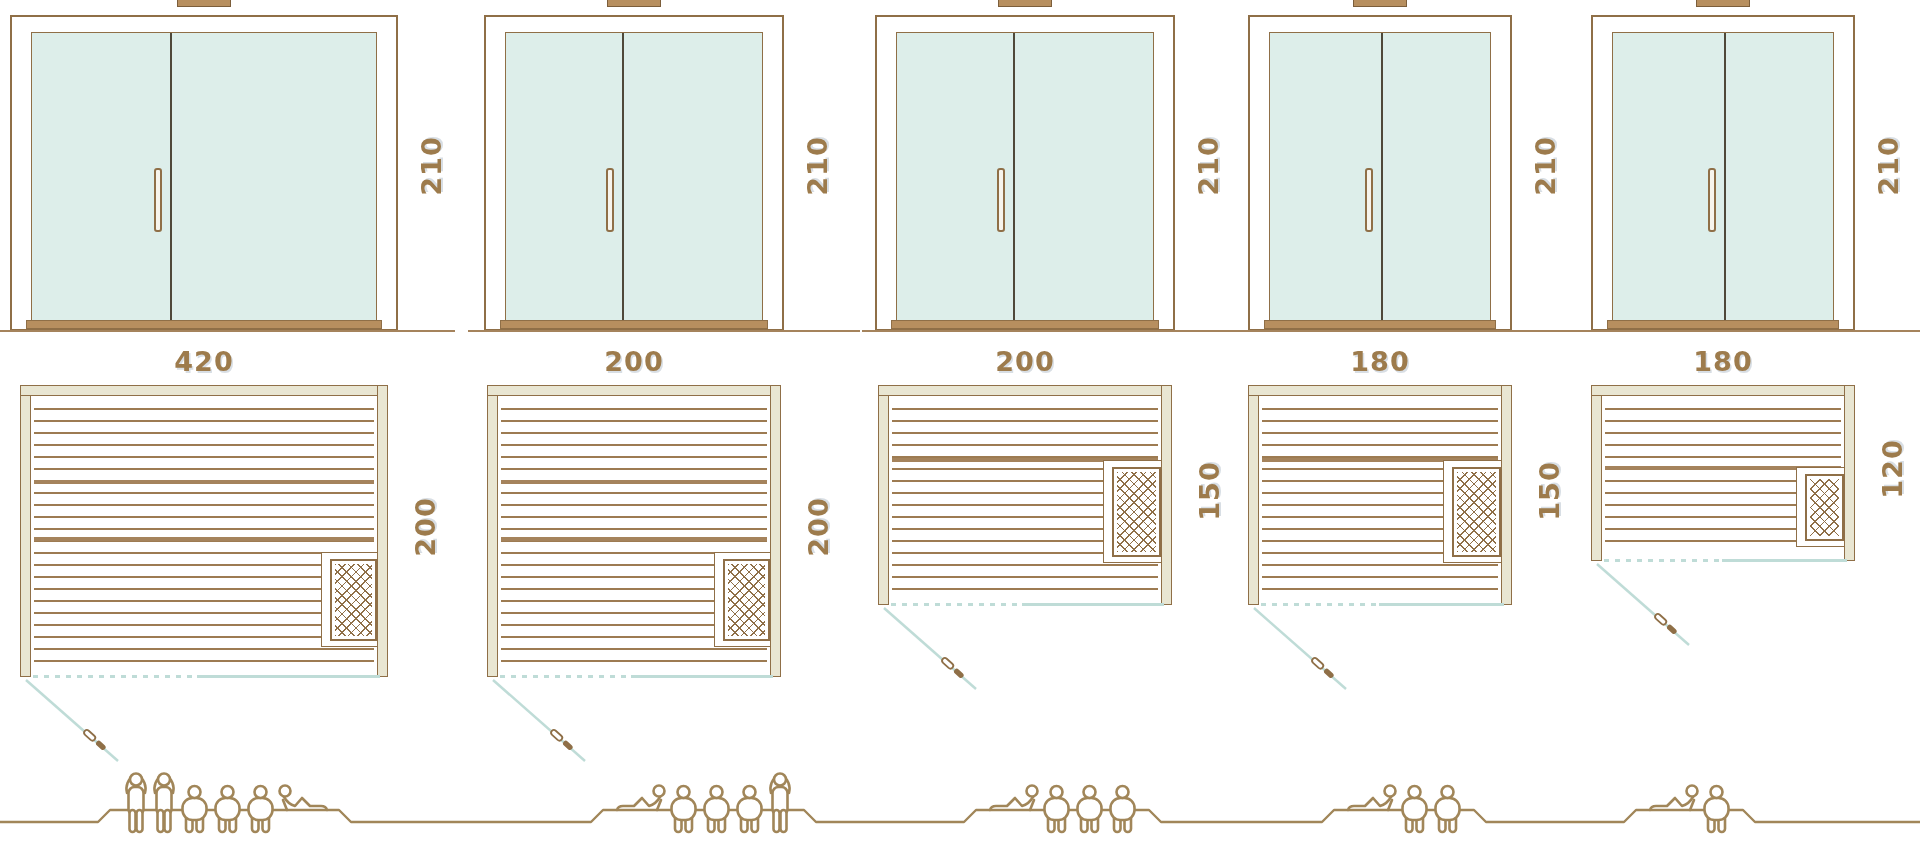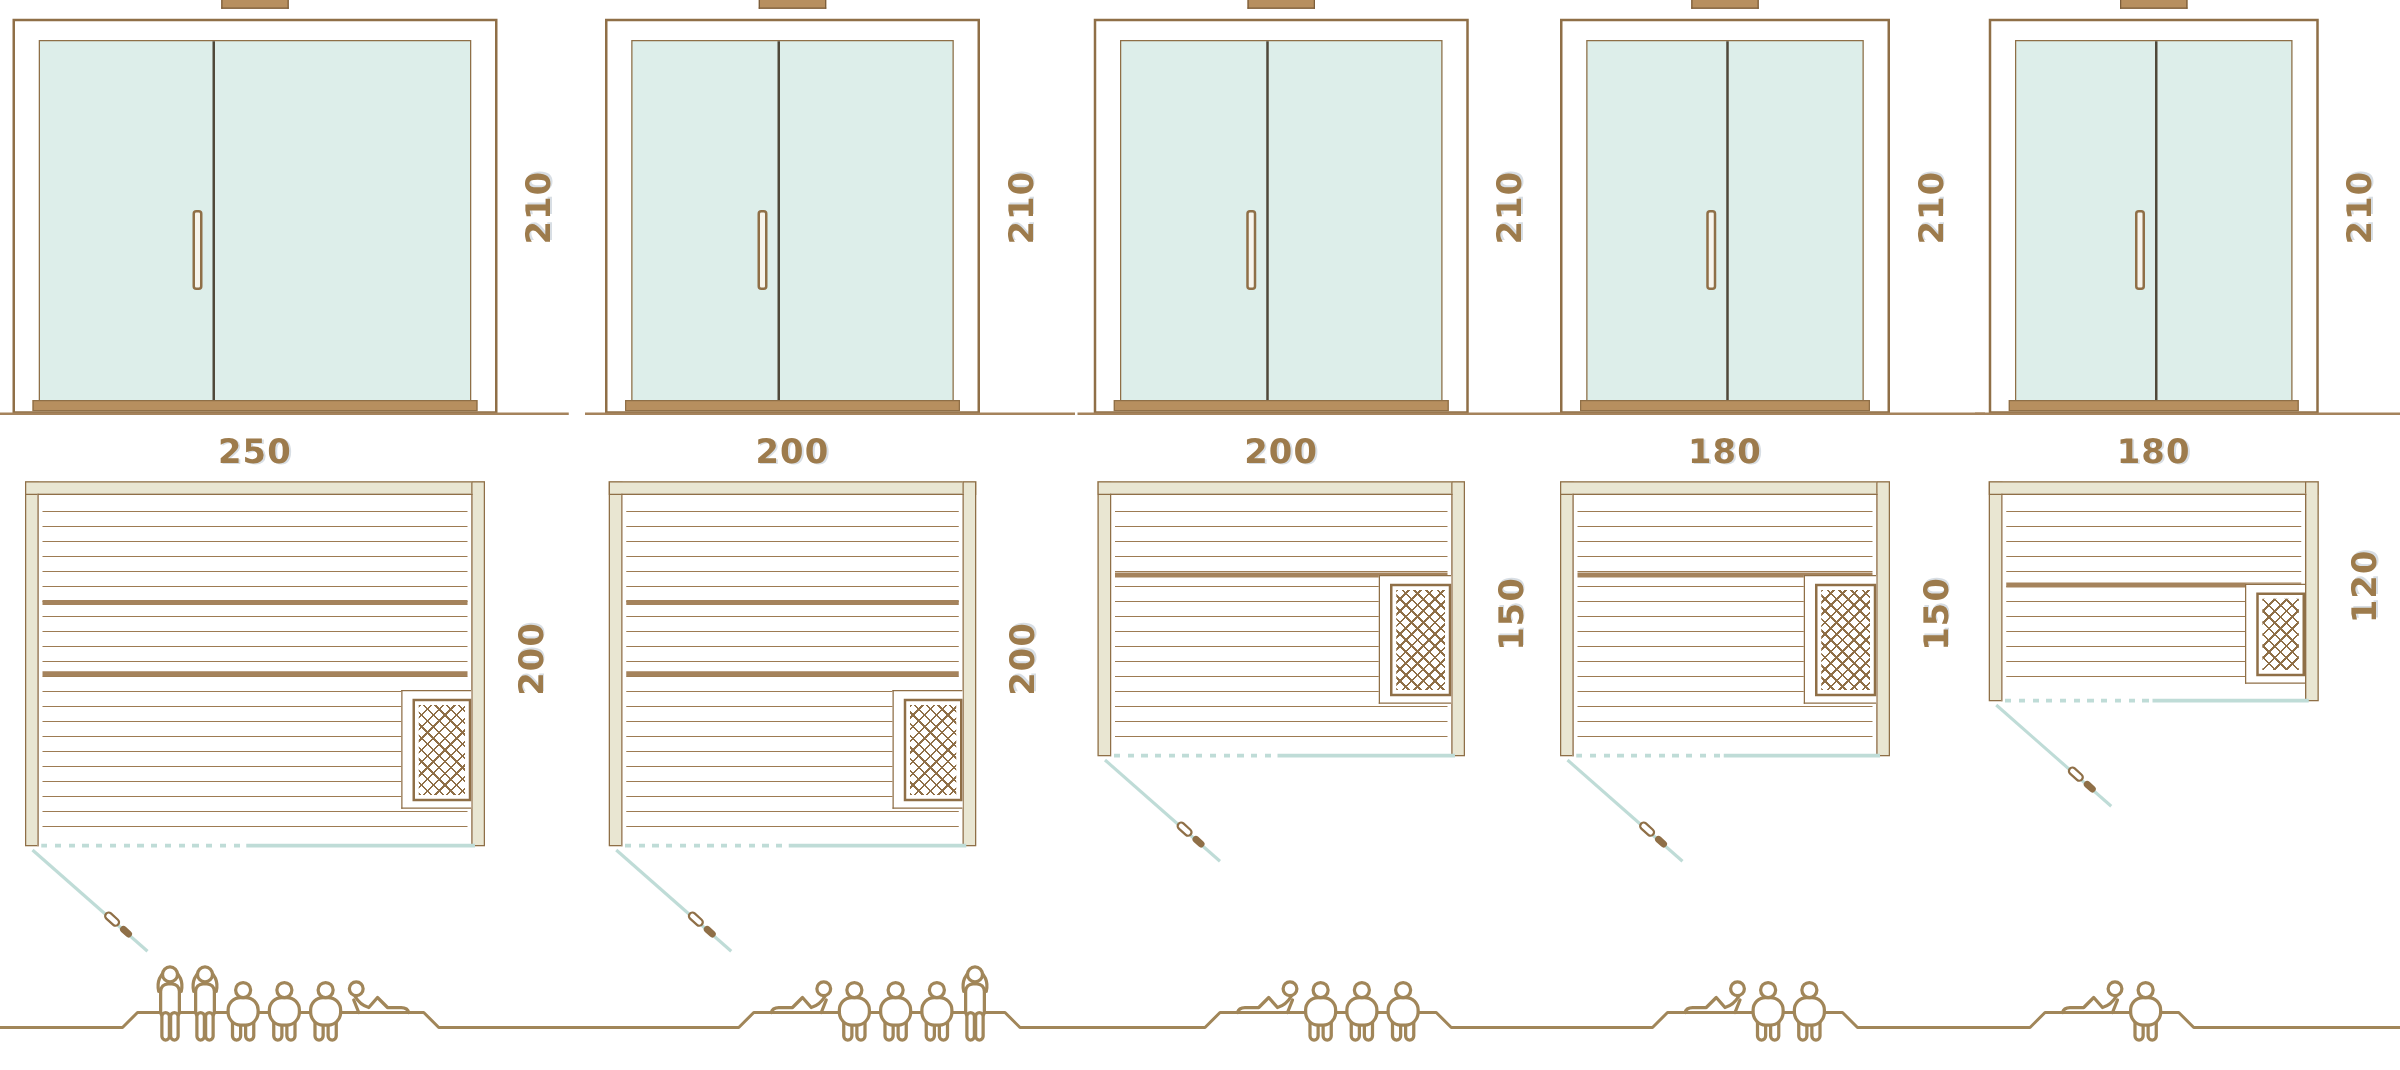--- a/index.html
+++ b/index.html
@@ -68,21 +68,21 @@
     <div class="door" style="left: 10px; width: 388px;">
       <div class="door-glass">
         <div class="divider" style="left: 138px;"></div>
         <div class="handle" style="left: 122px;"></div>
       </div>
       <div class="door-sill"></div>
     </div>
     <div class="door-cap" style="left: 177px;"></div>
     <div class="ground-line" style="left: 0px; width: 455px;"></div>
     <div class="dim rot dim-height" style="left: 432px; top: 166px;">210</div>
-    <div class="dim horiz dim-width" style="left: 204px; top: 362px;">250</div>
+    <div class="dim horiz dim-width" style="left: 204px; top: 362px;">420</div>
     <div class="plan" style="left: 20px; width: 368px; height: 292px;">
       <div class="band left"></div>
       <div class="band top"></div>
       <div class="band right"></div>
       <div class="plan-inner">
         <div class="slats"></div>
         <div class="bench-band" style="top: 84px;"></div>
           <div class="bench-band" style="top: 141px;"></div>
           <div class="heater-notch" style="width: 56px; height: 95px; bottom: 30px;">
           <div class="heater-box">

